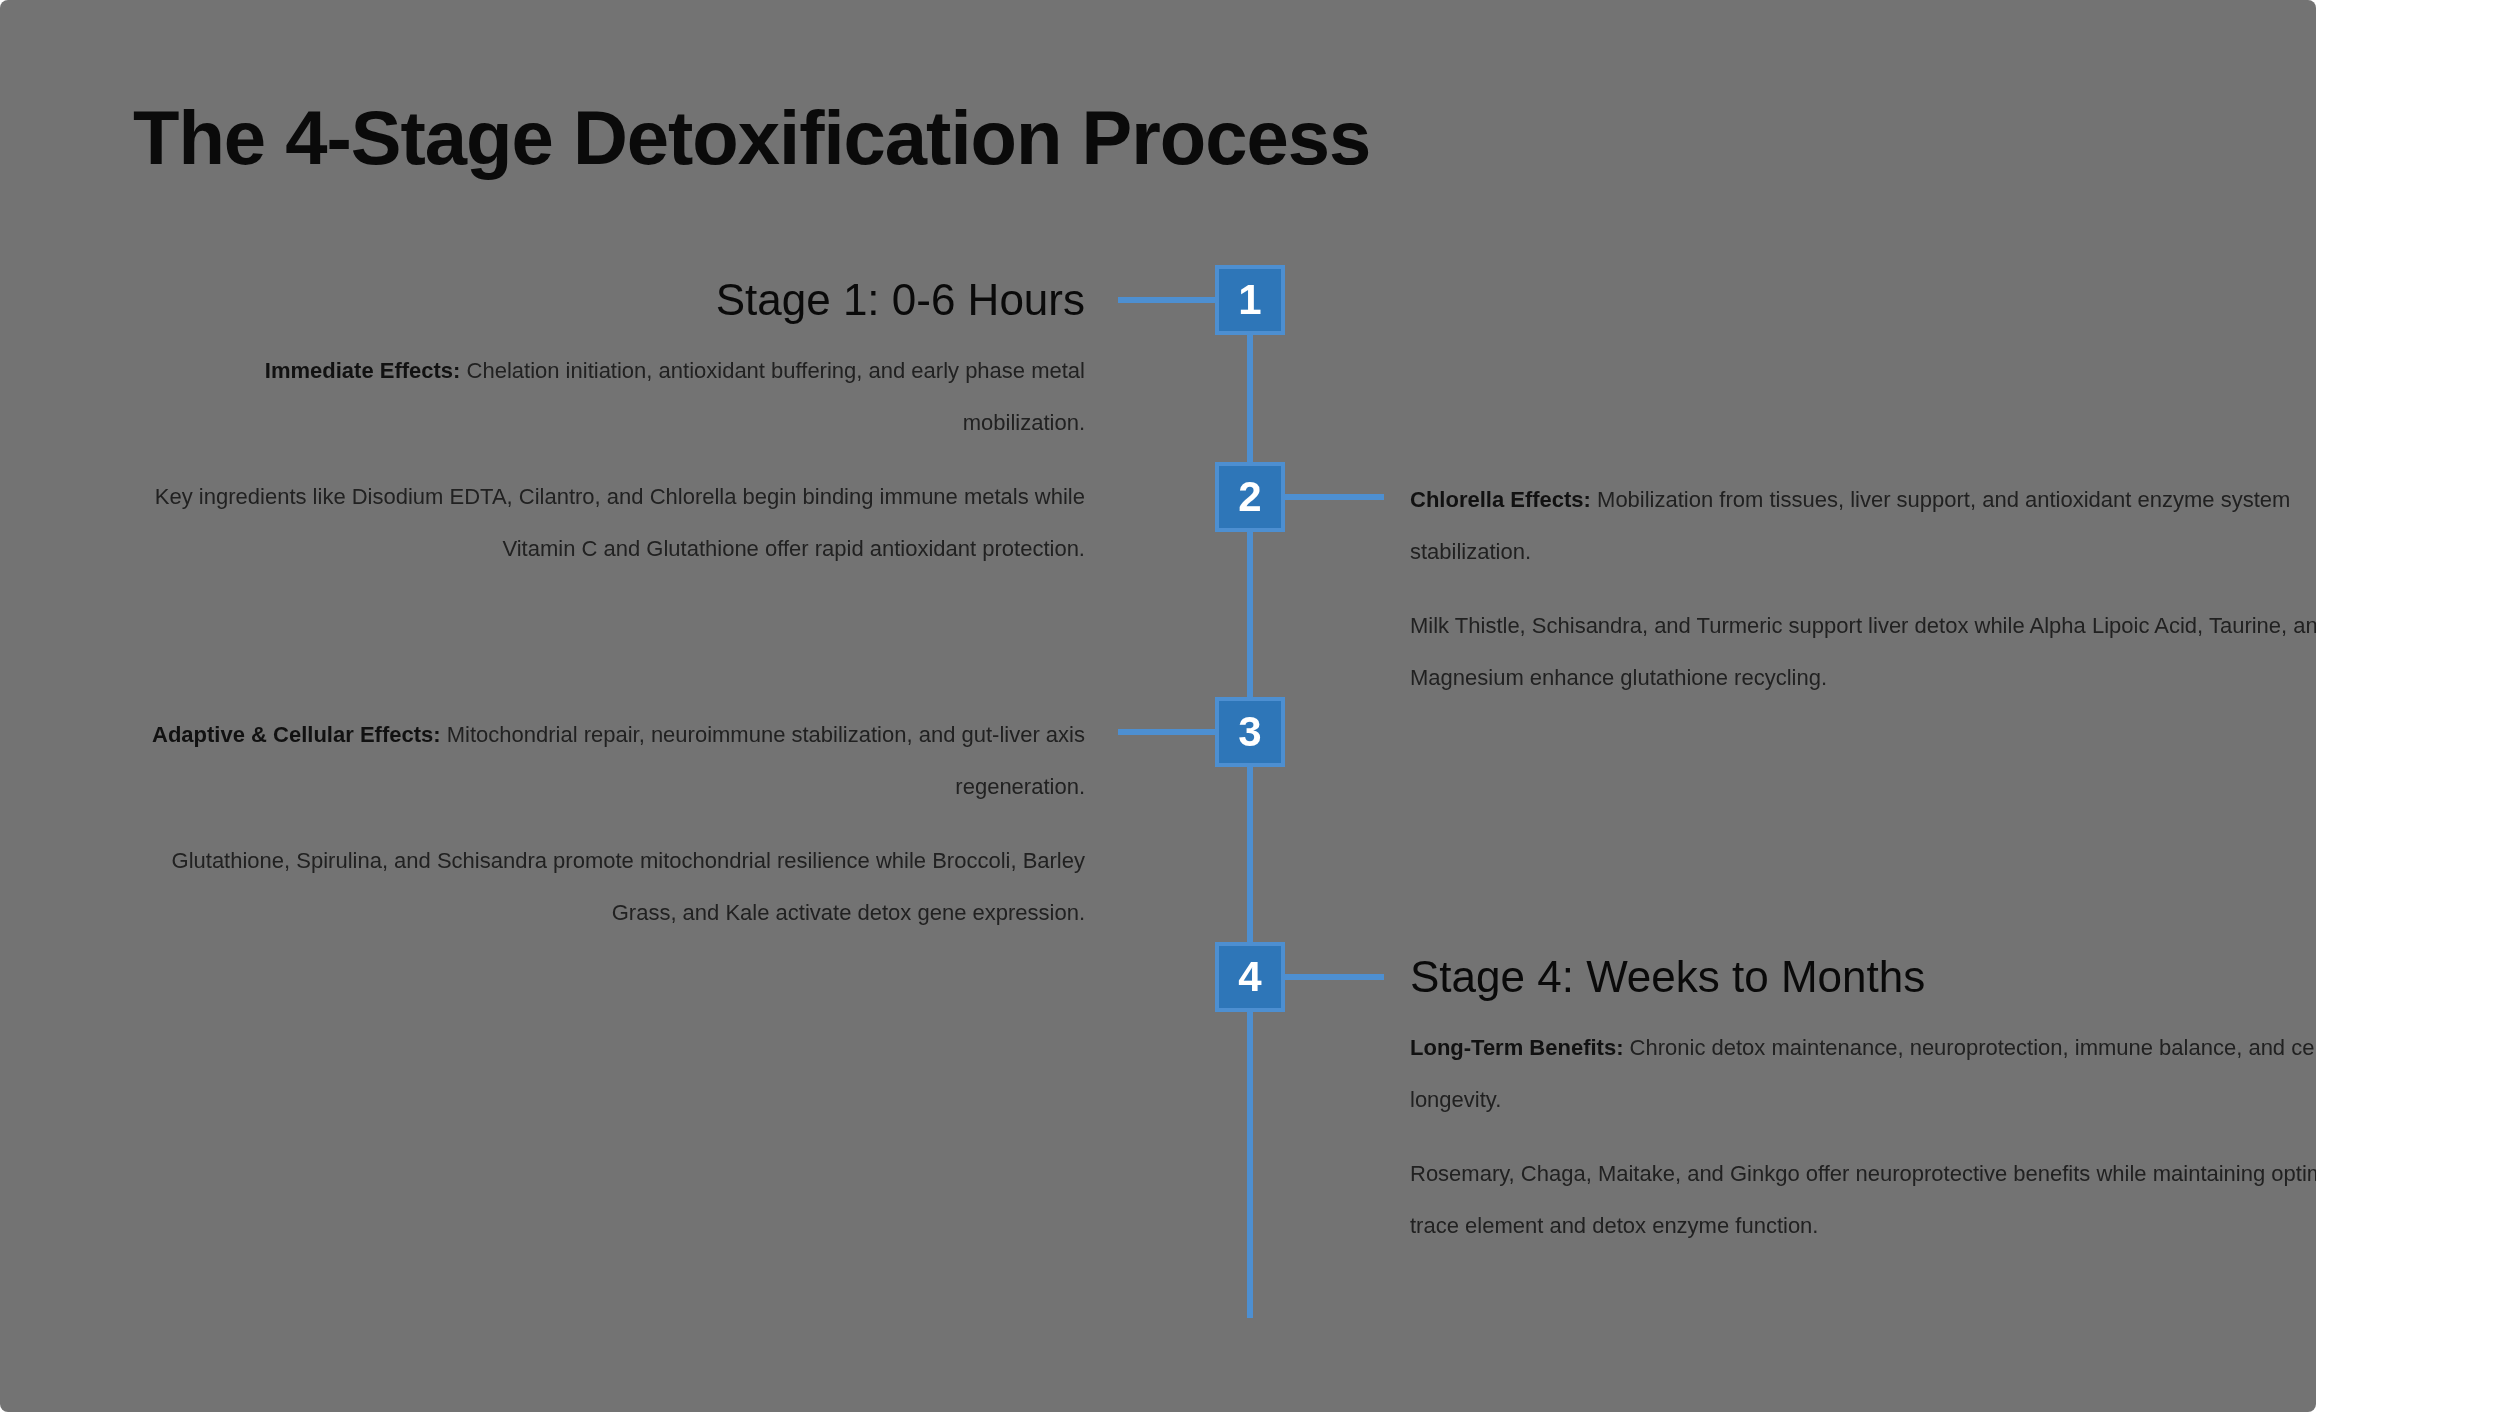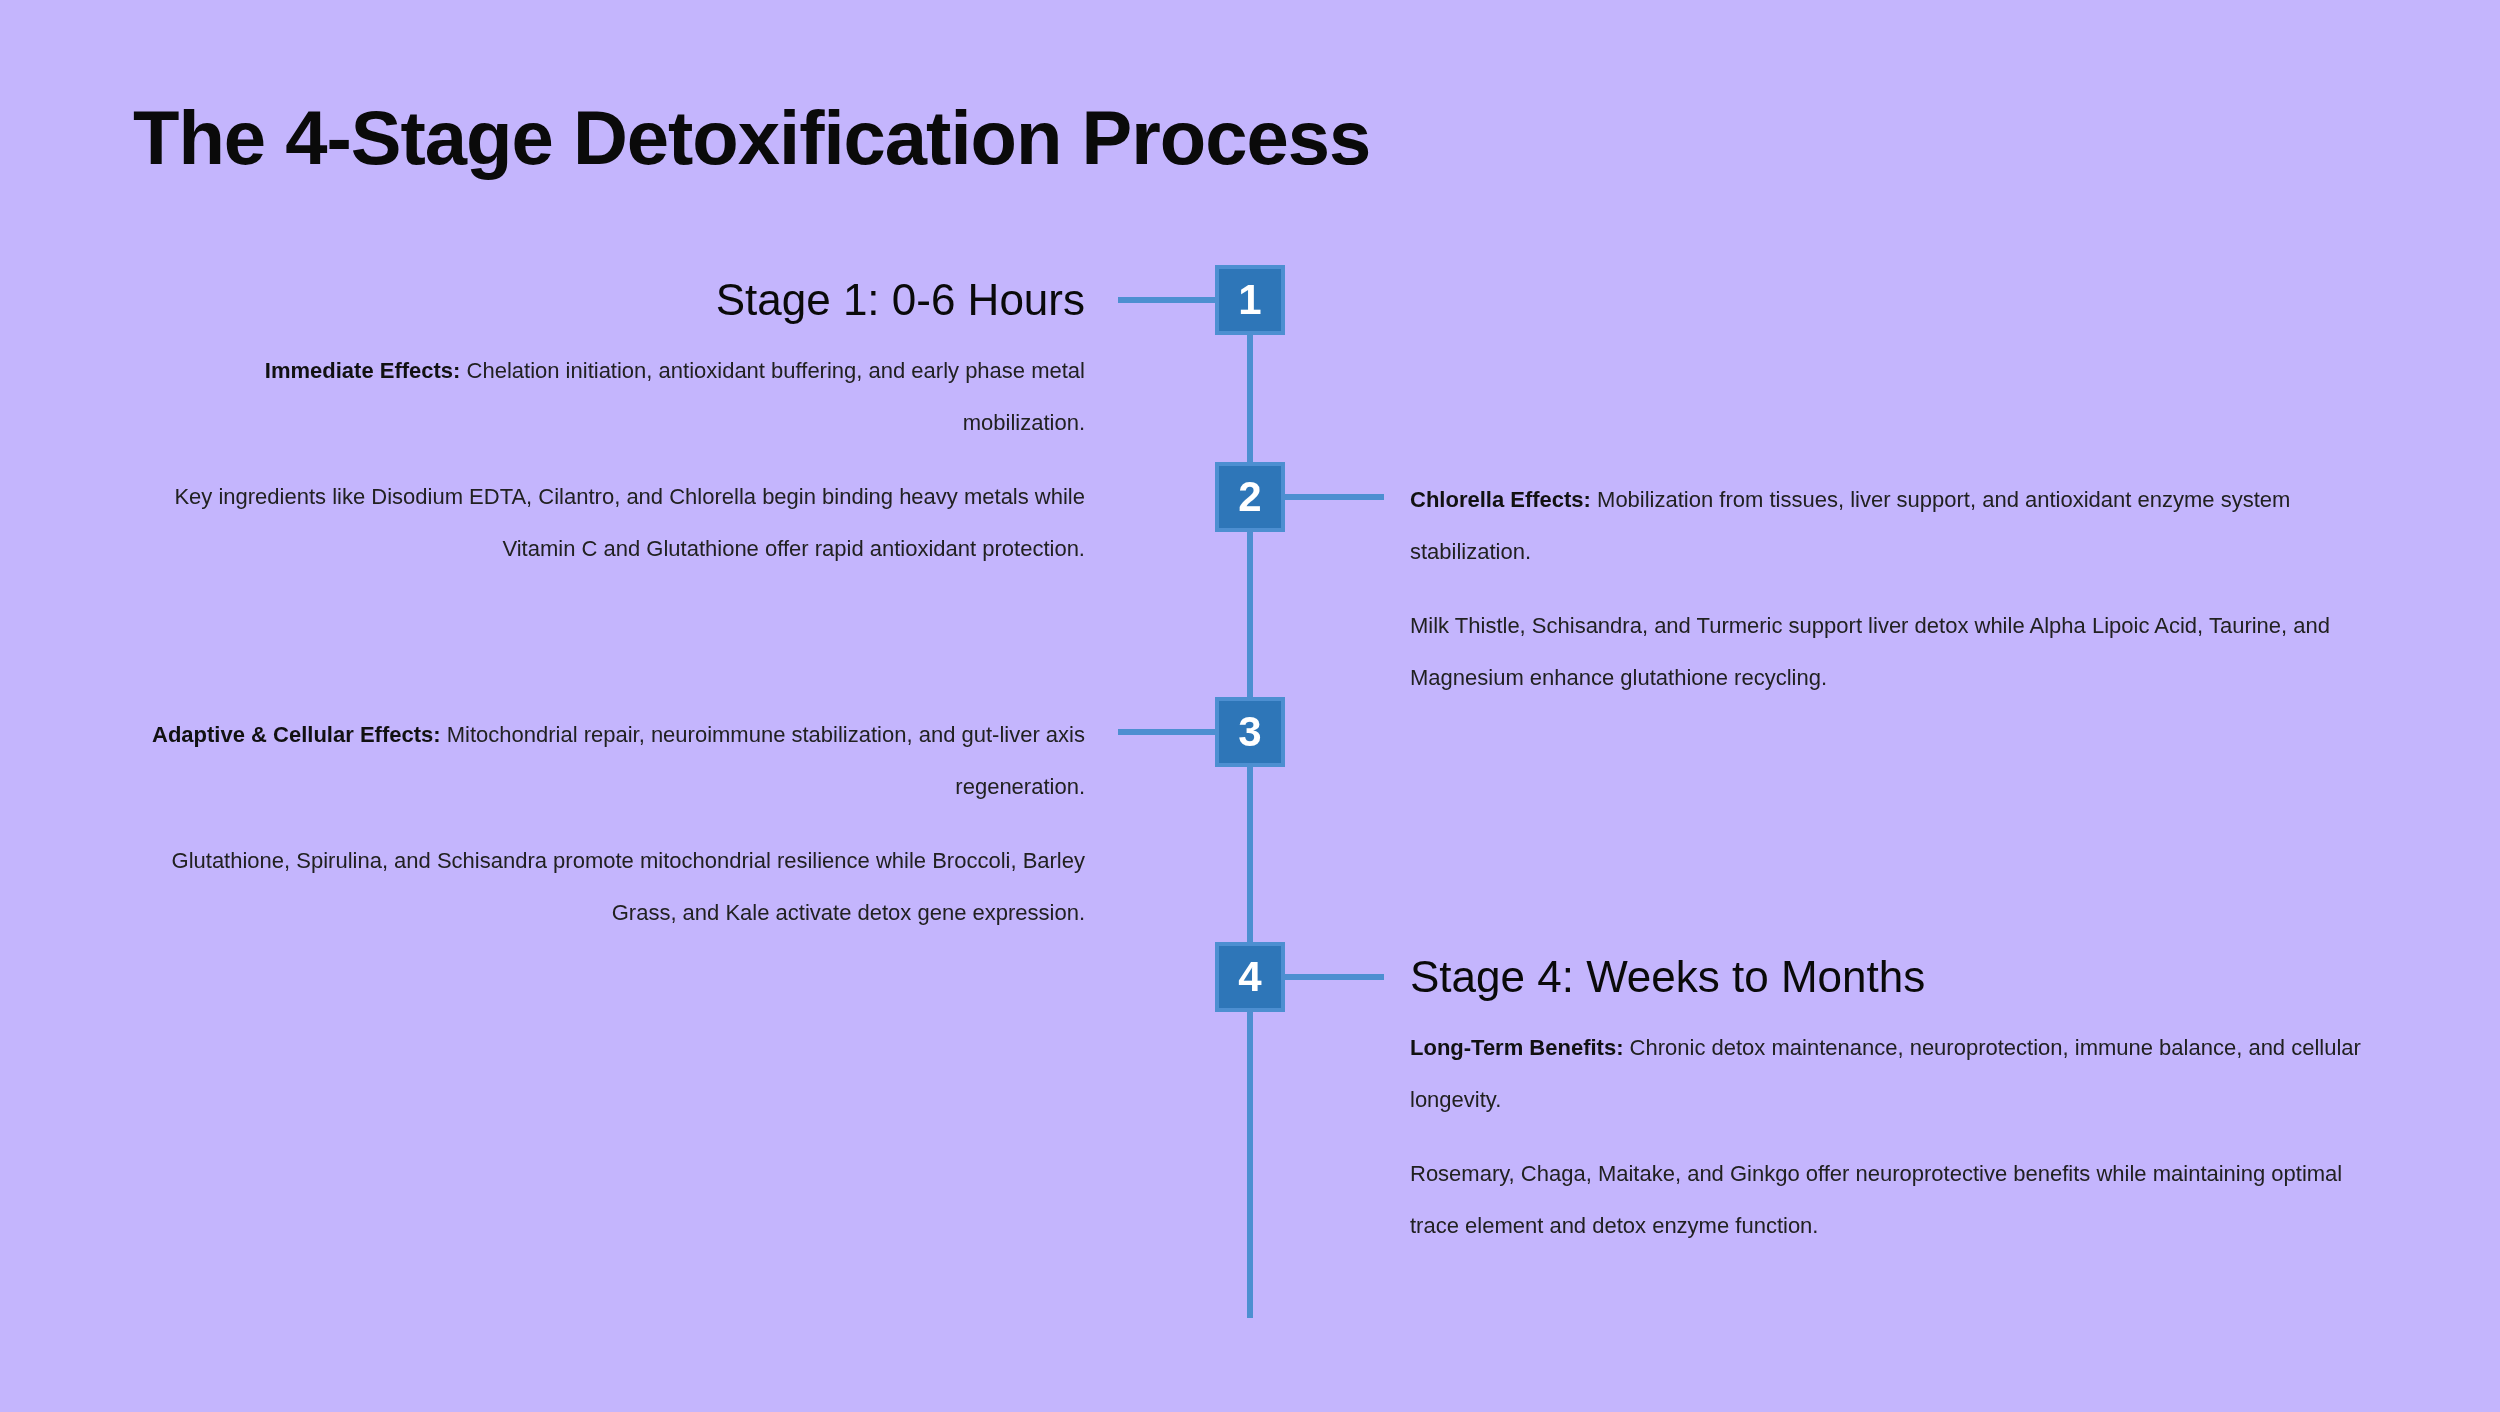--- a/index.html
+++ b/index.html
@@ -6,25 +6,26 @@
     --accent_fill: #2e76b8;
     --accent_border: #4d8fd1;
     --line_color: #4d8fd1;
     --heading_color: #0a0a0a;
     --body_color: #212121;
   }
   * { margin: 0; padding: 0; box-sizing: border-box; }
   html, body { background: #ffffff; }
   .canvas {
     position: relative;
-    width: 2500px;
+    width: 2316px;
     height: 1412px;
-    background: #c4b5fd;
+    background: #737373;
     font-family: "Liberation Sans", sans-serif;
     overflow: hidden;
+    border-radius: 8px;
   }
   .page-title {
     position: absolute;
     left: 133px;
     top: 88px;
     font-size: 76px;
     line-height: 100px;
     font-weight: bold;
     letter-spacing: -1px;
     color: var(--heading_color);
@@ -119,21 +120,21 @@
   <div class="connector c4"></div>
 
   <div class="num-box b1">1</div>
   <div class="num-box b2">2</div>
   <div class="num-box b3">3</div>
   <div class="num-box b4">4</div>
 
   <section class="stage left s1">
     <h2>Stage 1: 0-6 Hours</h2>
     <p><b>Immediate Effects:</b><span> Chelation initiation, antioxidant buffering, and early phase metal mobilization.</span></p>
-    <p>Key ingredients like Disodium EDTA, Cilantro, and Chlorella begin binding heavy metals while Vitamin C and Glutathione offer rapid antioxidant protection.</p>
+    <p>Key ingredients like Disodium EDTA, Cilantro, and Chlorella begin binding immune metals while Vitamin C and Glutathione offer rapid antioxidant protection.</p>
   </section>
 
   <section class="stage right s2">
     <p><b>Chlorella Effects:</b><span> Mobilization from tissues, liver support, and antioxidant enzyme system stabilization.</span></p>
     <p>Milk Thistle, Schisandra, and Turmeric support liver detox while Alpha Lipoic Acid, Taurine, and Magnesium enhance glutathione recycling.</p>
   </section>
 
   <section class="stage left s3">
     <p><b>Adaptive &amp; Cellular Effects:</b><span> Mitochondrial repair, neuroimmune stabilization, and gut-liver axis regeneration.</span></p>
     <p>Glutathione, Spirulina, and Schisandra promote mitochondrial resilience while Broccoli, Barley Grass, and Kale activate detox gene expression.</p>

